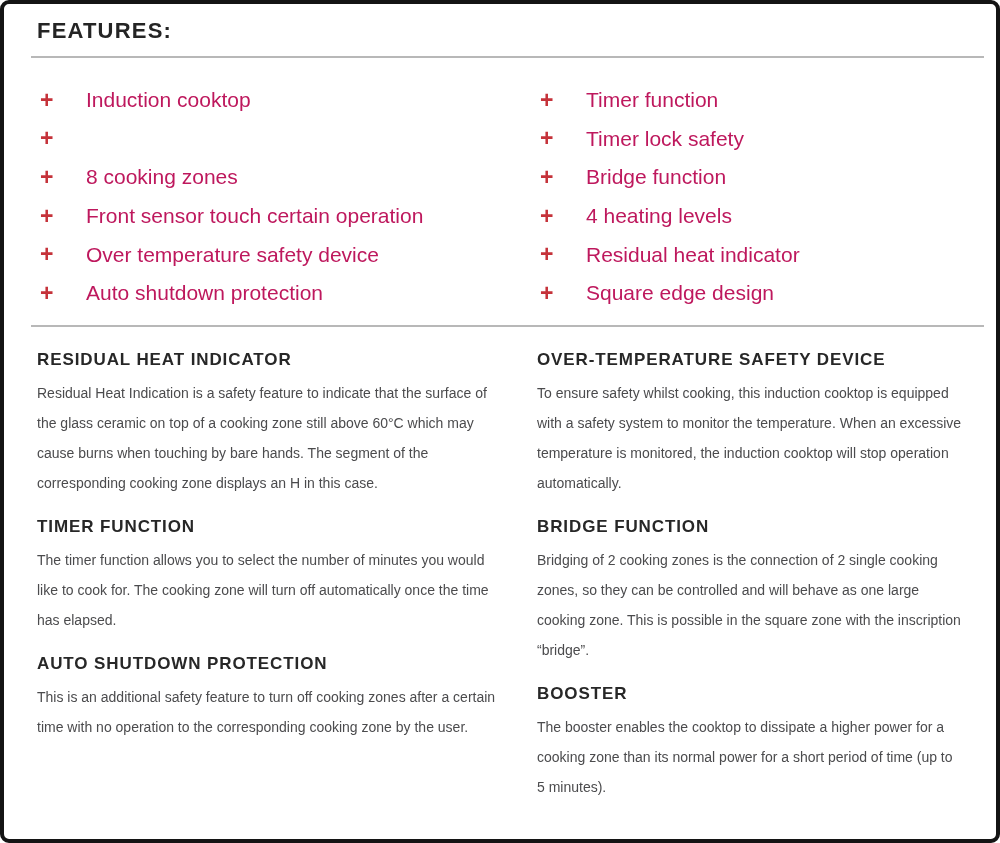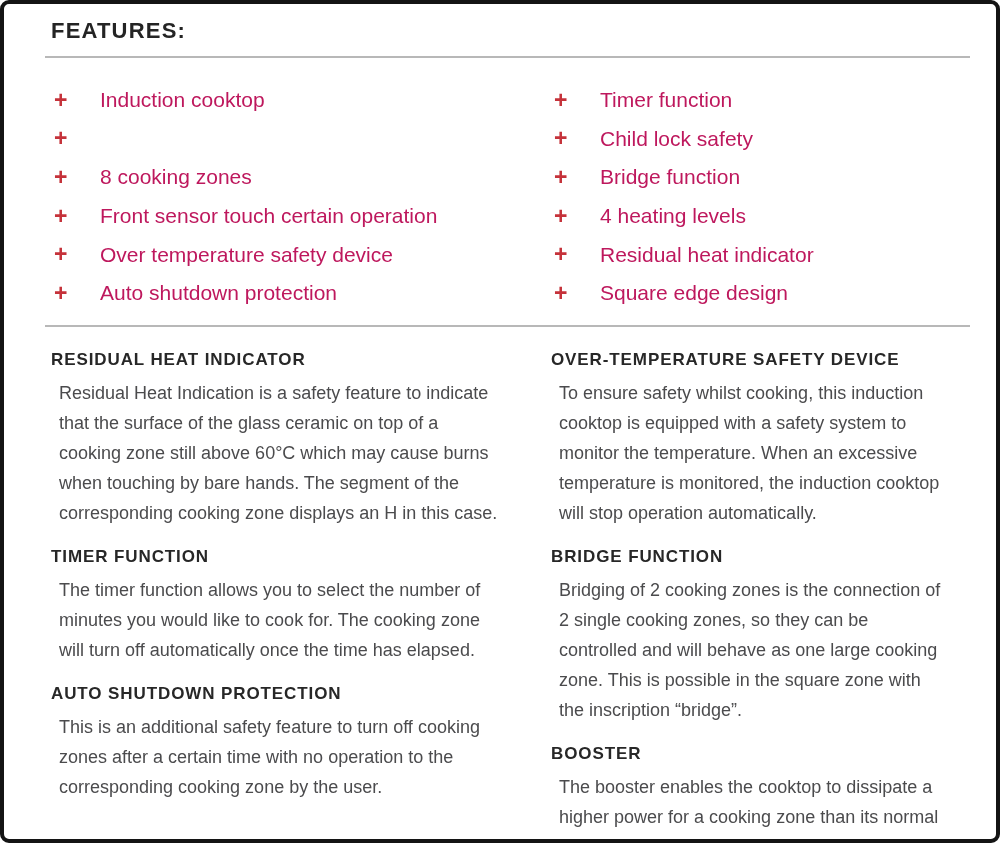--- a/index.html
+++ b/index.html
@@ -9,21 +9,21 @@
     background: #ffffff;
     font-family: "Liberation Sans", sans-serif;
   }
   .frame {
     position: relative;
     width: 1000px;
     height: 843px;
     background: #ffffff;
     border: 4px solid #141414;
     border-radius: 9px;
-    padding: 0 47px;
+    padding: 0 33px;
     overflow: hidden;
   }
   .features-title {
     margin: 14px 0 0 0;
     font-size: 22px;
     line-height: 26px;
     font-weight: 700;
     letter-spacing: 1.2px;
     color: #242424;
   }
@@ -73,22 +73,22 @@
   .info-section + .info-section { margin-top: 18px; }
   .section-title {
     margin: 0 0 8px 0;
     font-size: 17px;
     line-height: 21px;
     font-weight: 700;
     letter-spacing: 0.9px;
     color: #272727;
   }
   .section-body {
-    margin: 8px;
-    font-size: 18px;
+    margin: 0;
+    font-size: 14px;
     line-height: 30px;
     color: #4b4b4d;
   }
 </style>
 </head>
 <body>
 
 <div class="frame">
 
   <h1 class="features-title">FEATURES:</h1>
@@ -127,21 +127,21 @@
   </li>
 </ul>
     <ul class="feature-col">
   <li class="feature-item">
     <span class="plus-icon">+</span>
     <span class="feature-label">Timer function</span>
   </li>
 
   <li class="feature-item">
     <span class="plus-icon">+</span>
-    <span class="feature-label">Child lock safety</span>
+    <span class="feature-label">Timer lock safety</span>
   </li>
 
   <li class="feature-item">
     <span class="plus-icon">+</span>
     <span class="feature-label">Bridge function</span>
   </li>
 
   <li class="feature-item">
     <span class="plus-icon">+</span>
     <span class="feature-label">4 heating levels</span>

